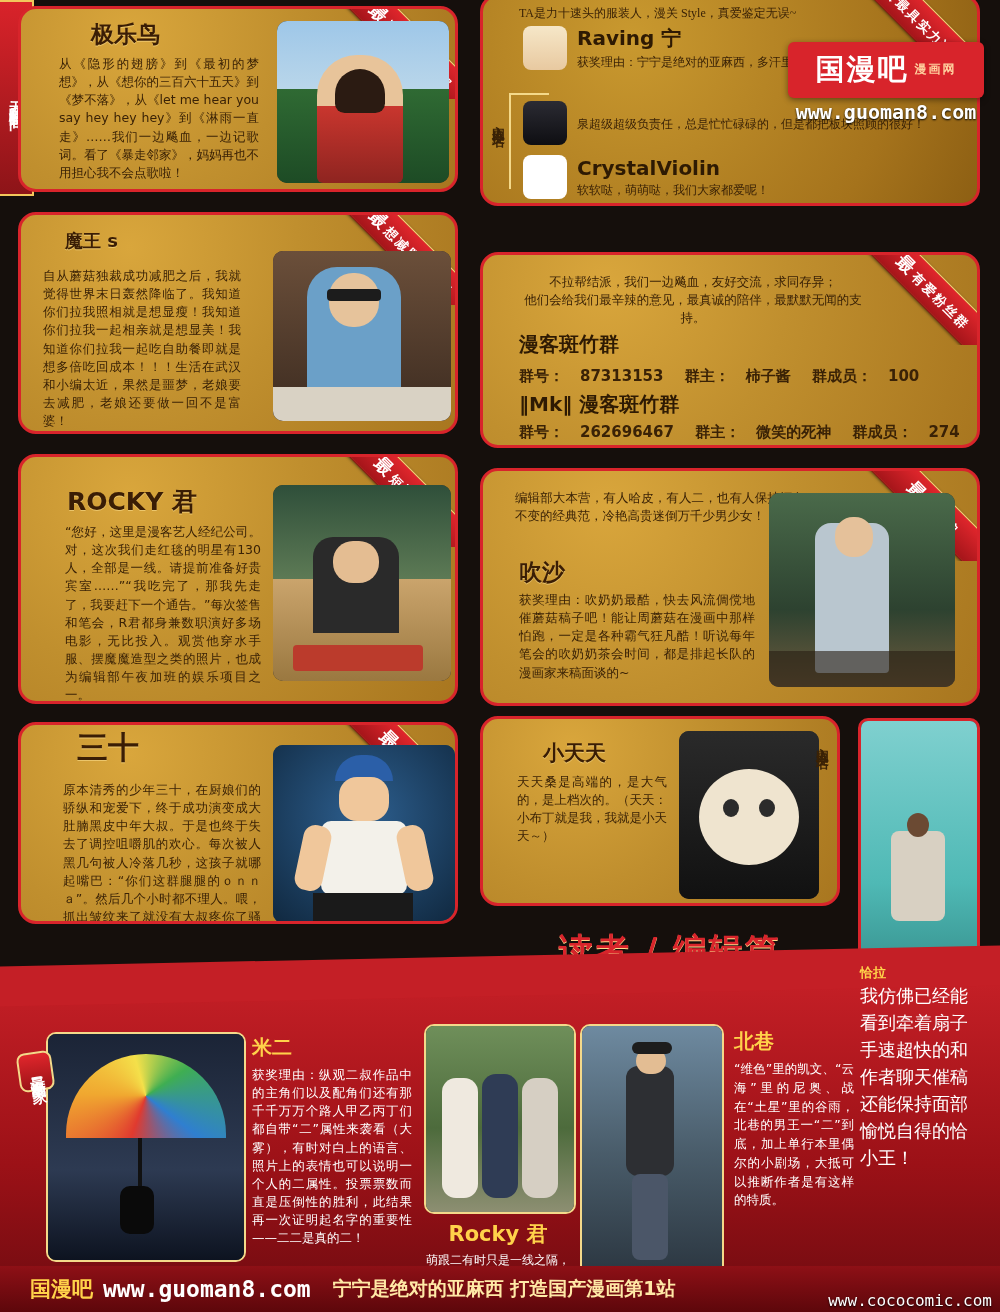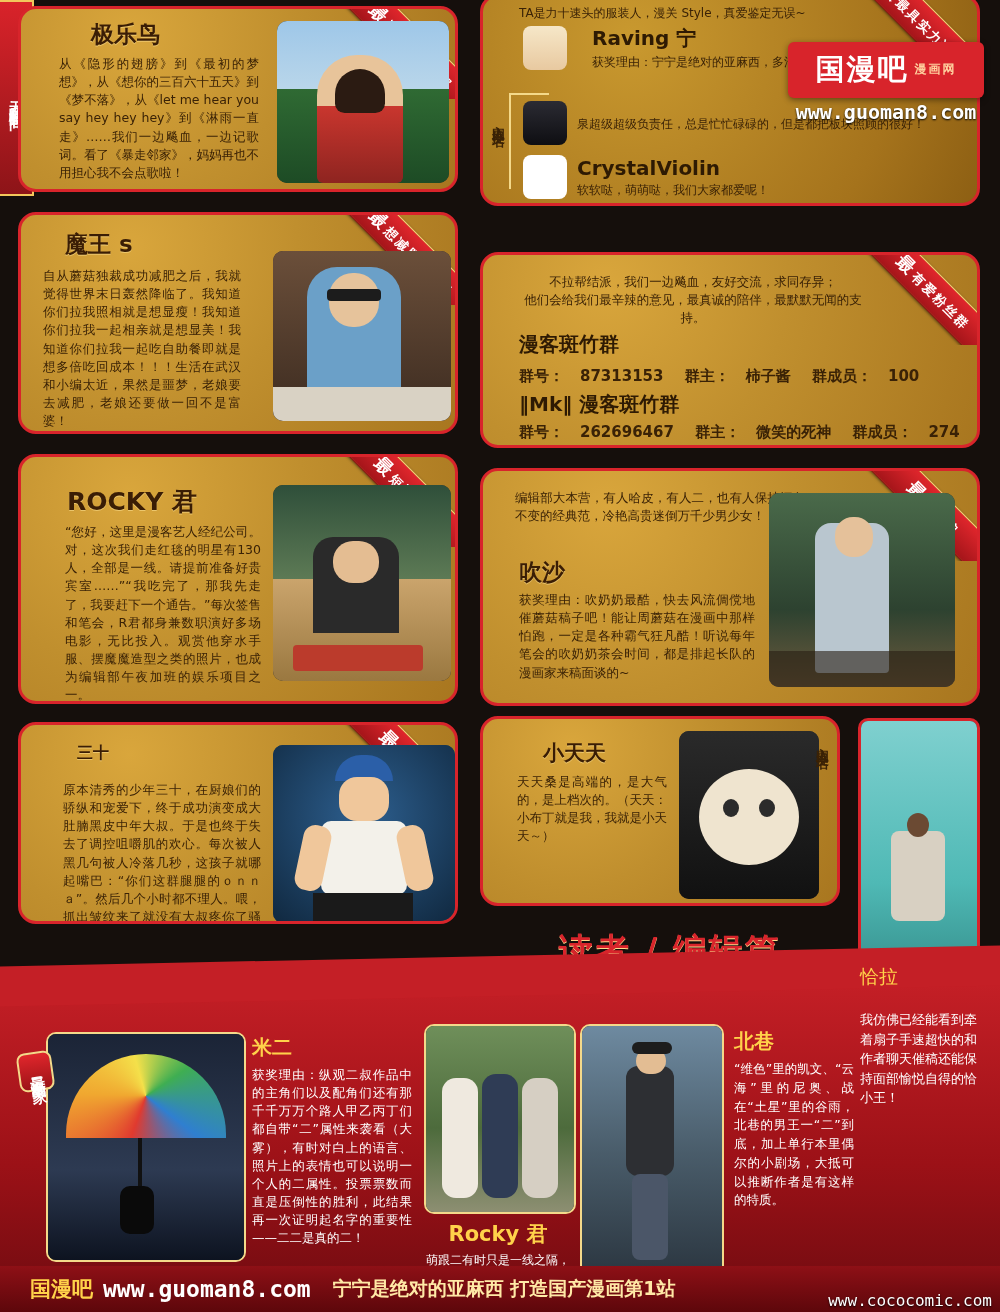--- a/index.html
+++ b/index.html
@@ -145,21 +145,21 @@
       <div class="sky" style="background:linear-gradient(180deg,#9ec7e8 0%,#b9d6ea 42%,#2f6a33 42%,#1d4b25 100%);"></div>
       <div style="position:absolute;left:40px;top:34px;width:86px;height:128px;background:linear-gradient(180deg,#e8c49a 0%,#e8c49a 40%,#c9362e 40%,#8e2420 100%);border-radius:40px 40px 6px 6px;"></div>
       <div style="position:absolute;left:58px;top:48px;width:50px;height:44px;background:#2b1b12;border-radius:26px 26px 10px 10px;"></div>
     </div>
   </div>
 
   <div class="card" style="left:18px;top:212px;width:440px;height:222px;">
     <div class="ribbon">
       <i><b>最</b><span>想减肥漫画家</span></i>
     </div>
-    <div class="title" style="left:44px;top:14px;font-size:23px;">魔王 s</div>
+    <div class="title" style="left:44px;top:14px;font-size:18px;">魔王 s</div>
     <div class="body" style="left:22px;top:52px;width:198px;">自从蘑菇独裁成功减肥之后，我就觉得世界末日轰然降临了。我知道你们拉我照相就是想显瘦！我知道你们拉我一起相亲就是想显美！我知道你们拉我一起吃自助餐即就是想多倍吃回成本！！！生活在武汉和小编太近，果然是噩梦，老娘要去减肥，老娘还要做一回不是富婆！</div>
     <div class="photo" style="left:252px;top:36px;width:178px;height:170px;">
       <div class="sky" style="background:linear-gradient(180deg,#6b4f3a,#3c2b20);"></div>
       <div style="position:absolute;left:34px;top:16px;width:94px;height:120px;background:#6ba0c8;border-radius:30px 30px 0 0;"></div>
       <div style="position:absolute;left:56px;top:22px;width:50px;height:54px;background:#e6c39b;border-radius:24px;"></div>
       <div style="position:absolute;left:54px;top:38px;width:54px;height:12px;background:#1c1c1c;border-radius:4px;"></div>
       <div style="position:absolute;left:0;bottom:0;width:100%;height:34px;background:#d9d2c4;"></div>
     </div>
   </div>
 
@@ -174,40 +174,40 @@
       <div style="position:absolute;left:40px;top:52px;width:86px;height:96px;background:#2a2a2a;border-radius:20px 20px 0 0;"></div>
       <div style="position:absolute;left:60px;top:56px;width:46px;height:42px;background:#e4bd92;border-radius:20px;"></div>
       <div style="position:absolute;left:20px;bottom:10px;width:130px;height:26px;background:#bb3b2c;border-radius:4px;"></div>
     </div>
   </div>
 
   <div class="card" style="left:18px;top:722px;width:440px;height:202px;">
     <div class="ribbon">
       <i><b>最</b><span>傲娇小编</span></i>
     </div>
-    <div class="title" style="left:56px;top:18px;font-size:16px;">三十</div>
+    <div class="title" style="left:56px;top:2px;font-size:31px;">三十</div>
     <div class="body" style="left:42px;top:56px;width:198px;">原本清秀的少年三十，在厨娘们的骄纵和宠爱下，终于成功演变成大肚腩黑皮中年大叔。于是也终于失去了调控咀嚼肌的欢心。每次被人黑几句被人冷落几秒，这孩子就哪起嘴巴：“你们这群腿腿的ｏｎｎａ”。然后几个小时都不理人。喂，抓出皱纹来了就没有大叔疼你了骚年！</div>
     <div class="photo" style="left:252px;top:20px;width:182px;height:178px;background:#163a5e;">
       <div class="sky" style="background:radial-gradient(circle at 50% 40%,#2d5f8f,#10283f);"></div>
       <div style="position:absolute;left:62px;top:10px;width:58px;height:26px;background:#2b5fa8;border-radius:26px 26px 0 0;"></div>
       <div style="position:absolute;left:66px;top:32px;width:50px;height:44px;background:#f0c79b;border-radius:18px;"></div>
       <div style="position:absolute;left:48px;top:76px;width:86px;height:74px;background:#f3f1ea;border-radius:10px;"></div>
       <div style="position:absolute;left:26px;top:80px;width:28px;height:66px;background:#f0c79b;border-radius:12px;transform:rotate(12deg);"></div>
       <div style="position:absolute;left:128px;top:80px;width:28px;height:66px;background:#f0c79b;border-radius:12px;transform:rotate(-12deg);"></div>
       <div style="position:absolute;left:40px;bottom:0;width:100px;height:30px;background:#1a1a1a;"></div>
     </div>
   </div>
 
   <div class="card dark" style="left:480px;top:-6px;width:500px;height:212px;">
     <div class="ribbon">
       <i><b>最</b><span>最具实力论坛版主</span></i>
     </div>
-    <div class="body" style="left:36px;top:8px;width:380px;font-size:12px;">TA是力十速头的服装人，漫关 Style，真爱鉴定无误~</div>
-
-    <div class="awardrow" style="left:40px;top:28px;width:430px;gap:15px;">
+    <div class="body" style="left:36px;top:8px;width:380px;font-size:12px;font-family:Liberation Serif, serif;">TA是力十速头的服装人，漫关 Style，真爱鉴定无误~</div>
+
+    <div class="awardrow" style="left:40px;top:28px;width:430px;">
       <div class="thumb" style="background:linear-gradient(180deg,#f6e7c8,#e8c9a0);"></div>
       <div>
         <div class="aw-name">Raving 宁</div>
         <div class="aw-reason">获奖理由：宁宁是绝对的亚麻西，多汗里的大侠，冷酷就欢迎！</div>
       </div>
     </div>
 
     <div class="awardrow" style="left:40px;top:104px;width:430px;">
       <div class="thumb" style="background:linear-gradient(180deg,#2b2b33,#0e0e12);"></div>
       <div>
@@ -288,22 +288,22 @@
     <div style="position:absolute;left:30px;top:110px;width:54px;height:90px;background:#d8d0c2;border-radius:8px;"></div>
     <div style="position:absolute;left:46px;top:92px;width:22px;height:24px;background:#6b4a33;border-radius:50%;"></div>
   </div>
 
   <div class="bigtitle" style="left:480px;top:928px;width:380px;text-align:center;">读者 / 编辑篇</div>
   <div class="subtitle" style="left:480px;top:980px;width:380px;text-align:center;">共 7 个奖项</div>
 
   <div class="redband">
 
     <div style="position:absolute;left:860px;top:-18px;width:120px;">
-      <div style="font-size:19px;font-weight:normal;color:#ffd24a;">恰拉</div>
-      <div style="font-size:13px;line-height:1.5;color:#fff;margin-top:21px;font-family:Liberation Mono, monospace;">我仿佛已经能看到牵着扇子手速超快的和作者聊天催稿还能保持面部愉悦自得的恰小王！</div>
+      <div style="font-size:13px;font-weight:bold;color:#ffd24a;">恰拉</div>
+      <div style="font-size:18px;line-height:1.5;color:#fff;margin-top:0;">我仿佛已经能看到牵着扇子手速超快的和作者聊天催稿还能保持面部愉悦自得的恰小王！</div>
     </div>
 
     <div style="position:absolute;left:18px;top:50px;width:400px;height:236px;">
       <div class="photo" style="left:28px;top:0;width:196px;height:226px;position:absolute;border:2px solid #f4d98a;">
         <div class="sky" style="background:linear-gradient(180deg,#1b2436 0%,#2d3a52 60%,#0d1320 100%);"></div>
         <div style="position:absolute;left:18px;top:20px;width:160px;height:84px;border-radius:90px 90px 0 0;background:conic-gradient(from 200deg,#e03a2f,#f0a830,#f4e04a,#3fae52,#2f7fd0,#e03a2f);"></div>
         <div style="position:absolute;left:90px;top:104px;width:4px;height:60px;background:#111;"></div>
         <div style="position:absolute;left:72px;bottom:26px;width:34px;height:48px;background:#0a0a0a;border-radius:10px;"></div>
       </div>
       <div style="position:absolute;left:0;top:20px;width:64px;">

